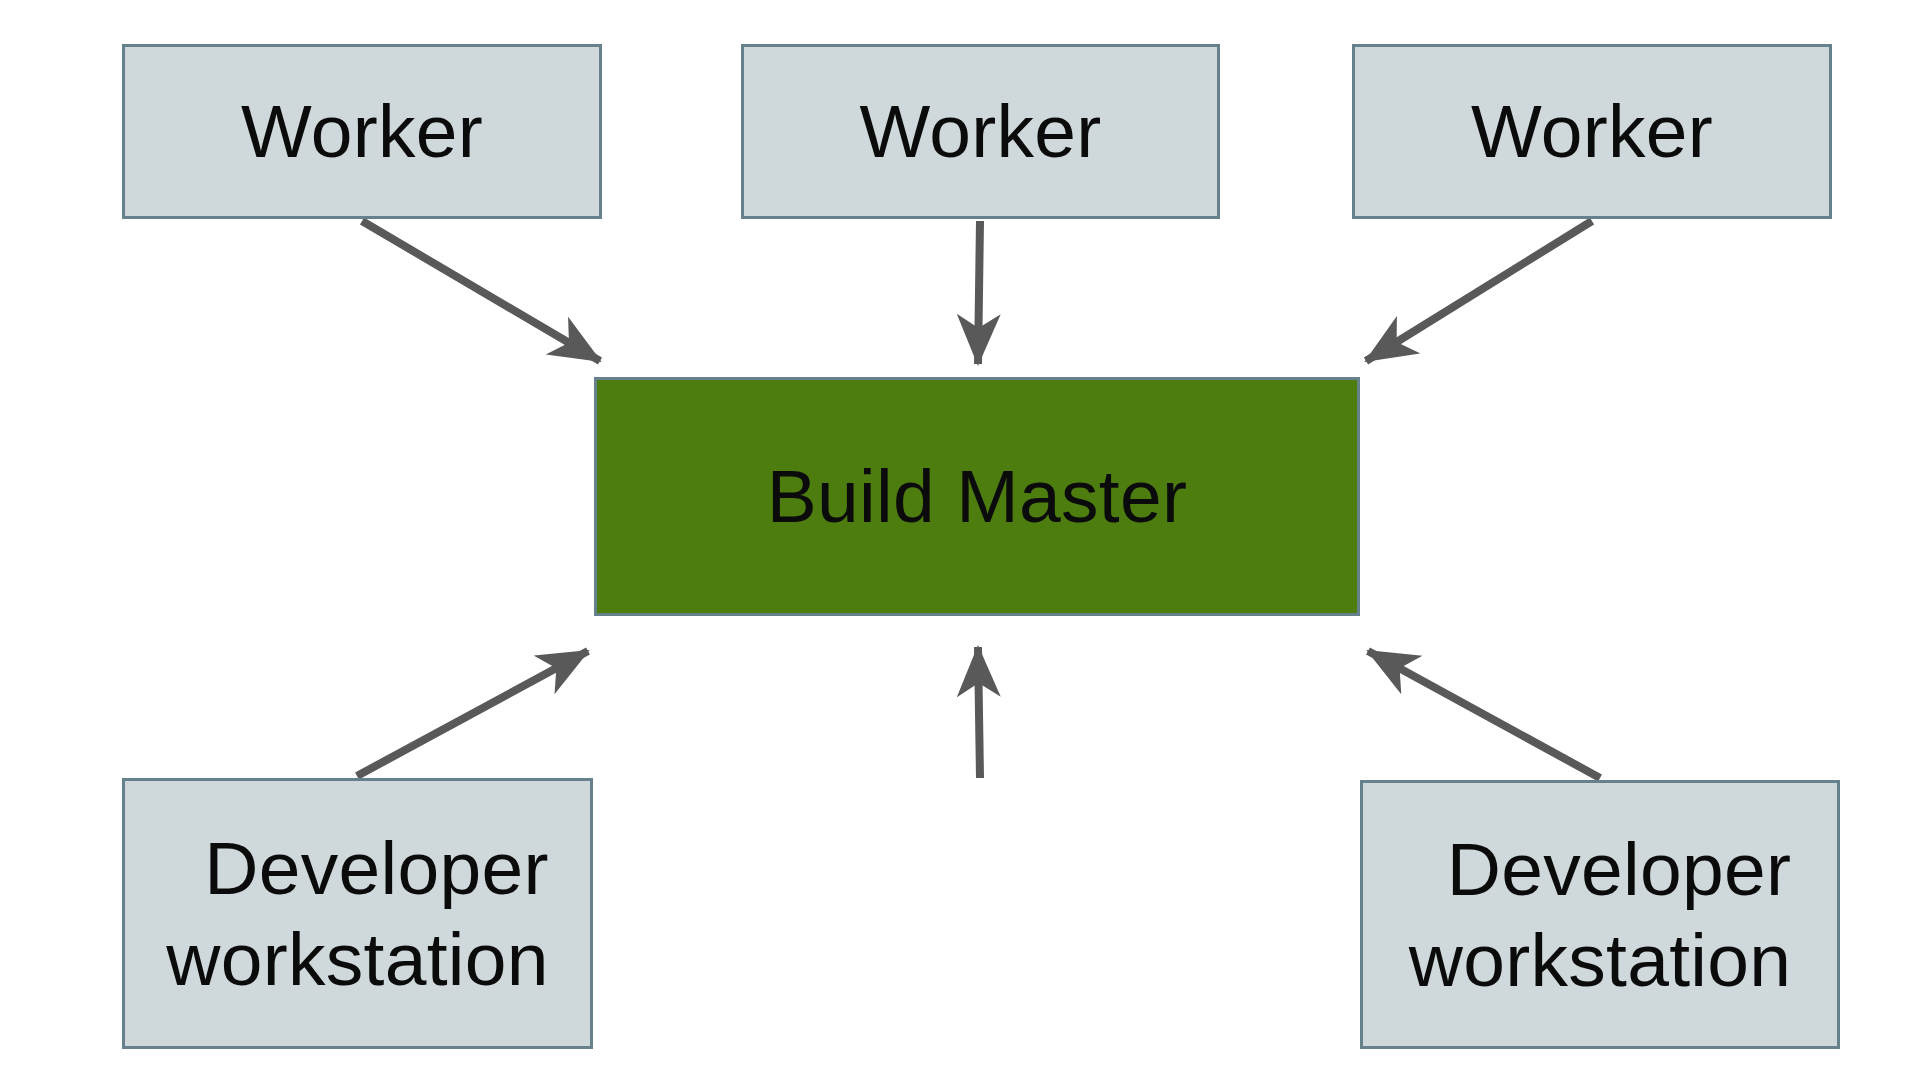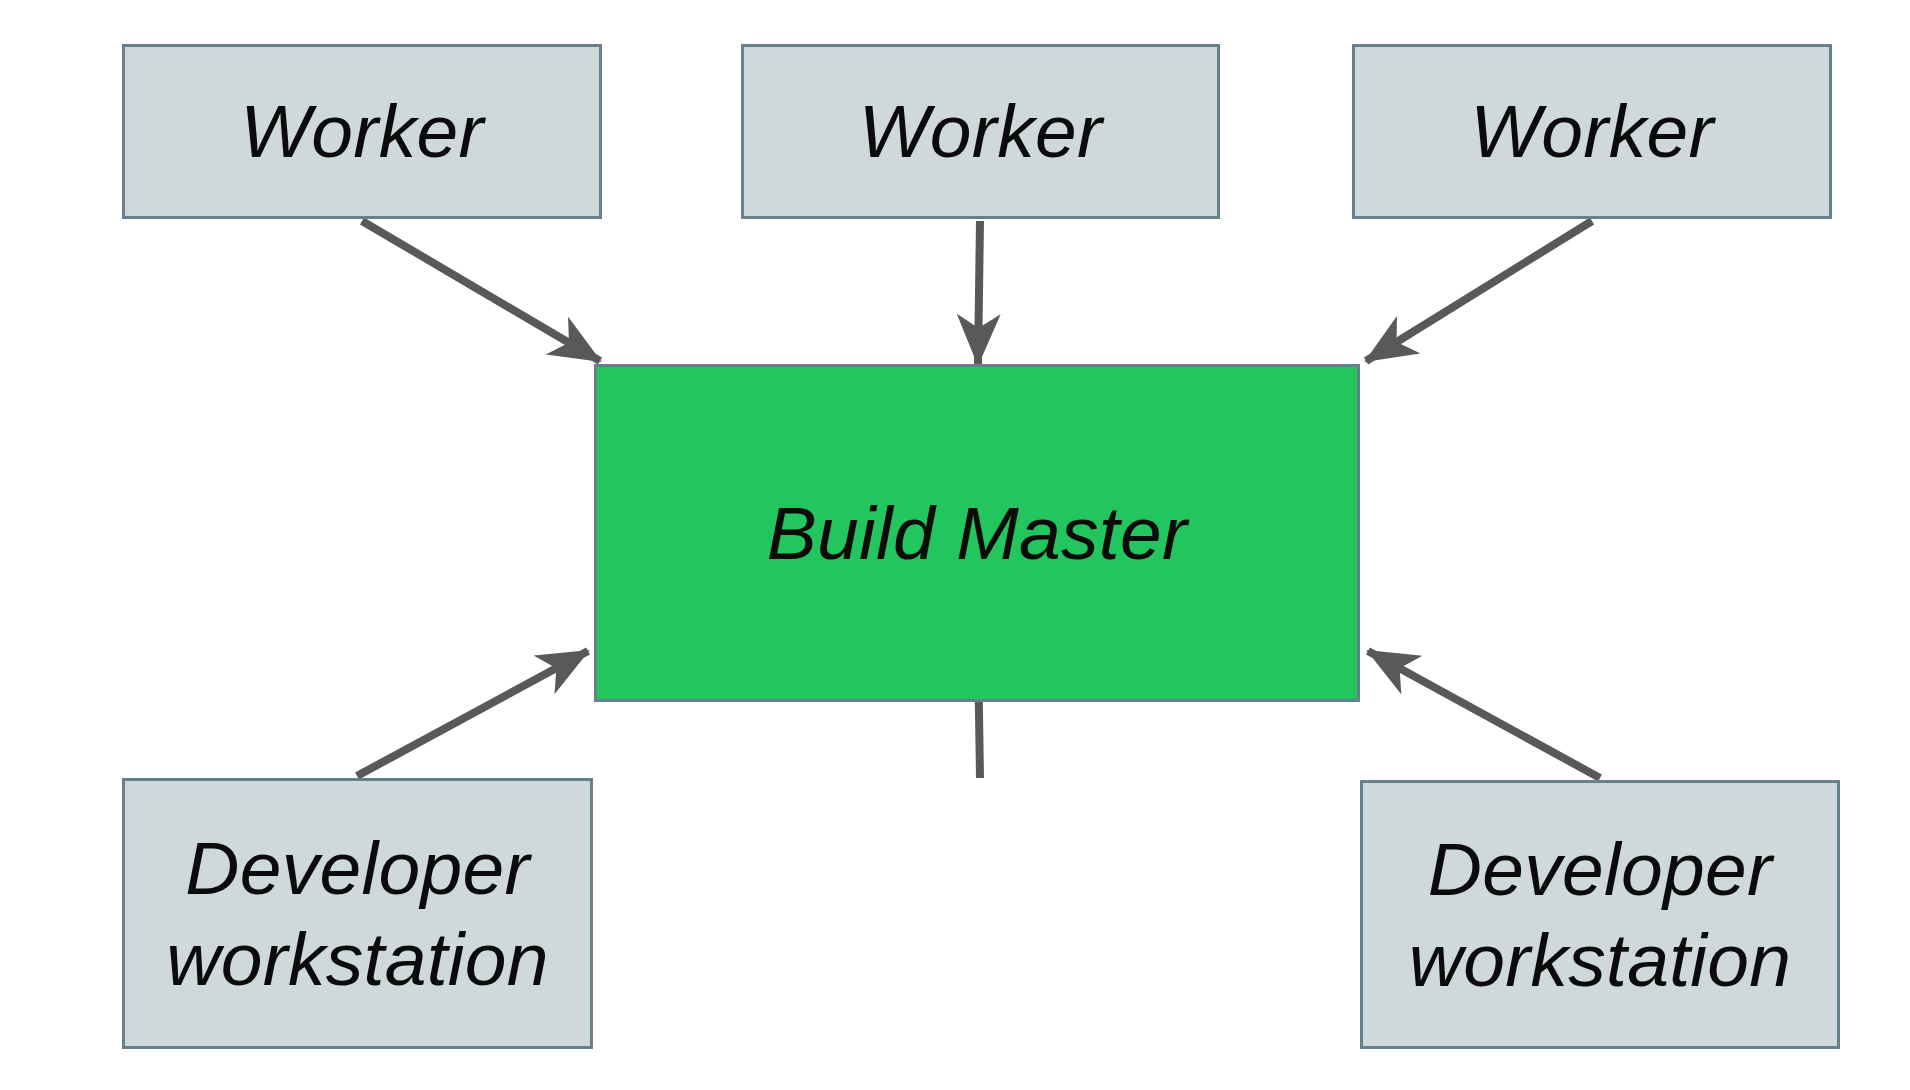--- a/index.html
+++ b/index.html
@@ -23,22 +23,21 @@
     height: 1090px;
     pointer-events: none;
   }
   .node {
     position: absolute;
     box-sizing: border-box;
     border: 3px solid;
     display: flex;
     align-items: center;
     justify-content: center;
-    text-align: center;
-    font-style: italic;
+    text-align: right;
   }
   .node .node-label {
     white-space: pre-line;
     font-size: 75px;
     line-height: 1.21;
     letter-spacing: 0.3px;
   }
 </style>
 </head>
 <body>
@@ -62,21 +61,21 @@
 
 <div class="node" style="left: 122px; top: 44px; width: 480px; height: 175px; background: rgb(207, 216, 218); border-color: rgb(102, 129, 140); color: rgb(11, 11, 11);">
       <span class="node-label">Worker</span>
     </div>
     <div class="node" style="left: 741px; top: 44px; width: 479px; height: 175px; background: rgb(207, 216, 218); border-color: rgb(102, 129, 140); color: rgb(11, 11, 11);">
       <span class="node-label">Worker</span>
     </div>
     <div class="node" style="left: 1352px; top: 44px; width: 480px; height: 175px; background: rgb(207, 216, 218); border-color: rgb(102, 129, 140); color: rgb(11, 11, 11);">
       <span class="node-label">Worker</span>
     </div>
-    <div class="node" style="left: 594px; top: 364px; width: 766px; height: 338px; background: #22c55e; border-color: rgb(102, 129, 140); color: rgb(11, 11, 11);">
+    <div class="node" style="left: 594px; top: 377px; width: 766px; height: 239px; background: #4d7c0f; border-color: rgb(102, 129, 140); color: rgb(11, 11, 11);">
       <span class="node-label">Build Master</span>
     </div>
     <div class="node" style="left: 122px; top: 778px; width: 471px; height: 271px; background: rgb(207, 216, 218); border-color: rgb(102, 129, 140); color: rgb(11, 11, 11);">
       <span class="node-label">Developer
 workstation</span>
     </div>
     <div class="node" style="left: 1360px; top: 780px; width: 480px; height: 269px; background: rgb(207, 216, 218); border-color: rgb(102, 129, 140); color: rgb(11, 11, 11);">
       <span class="node-label">Developer
 workstation</span>
     </div>

